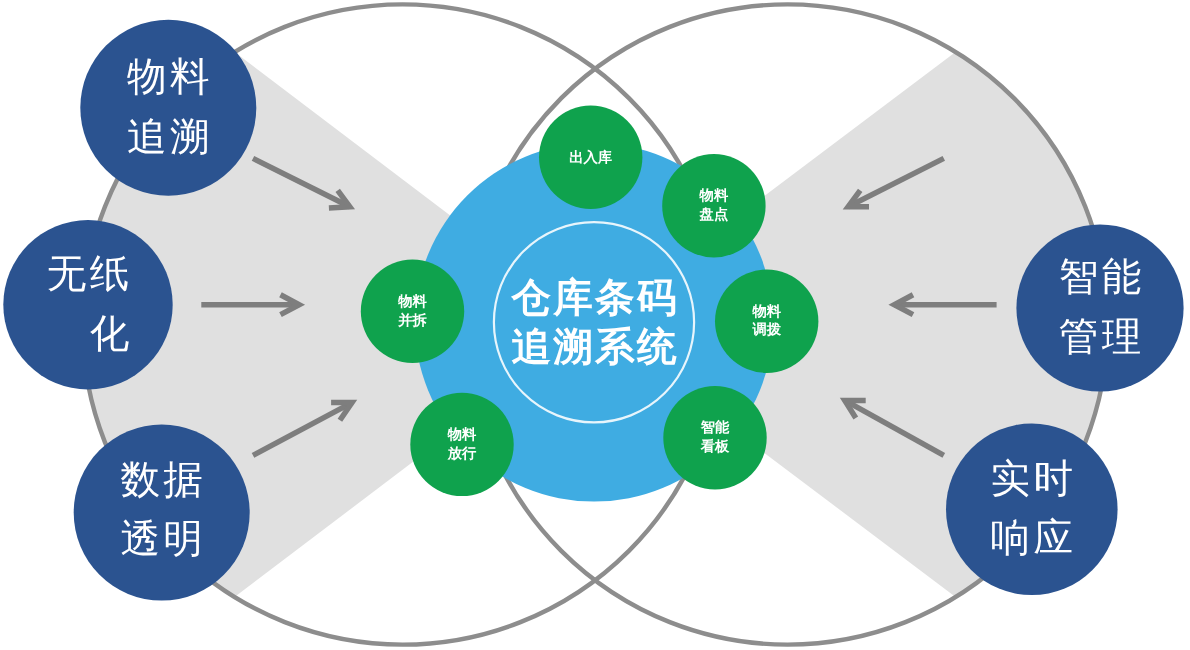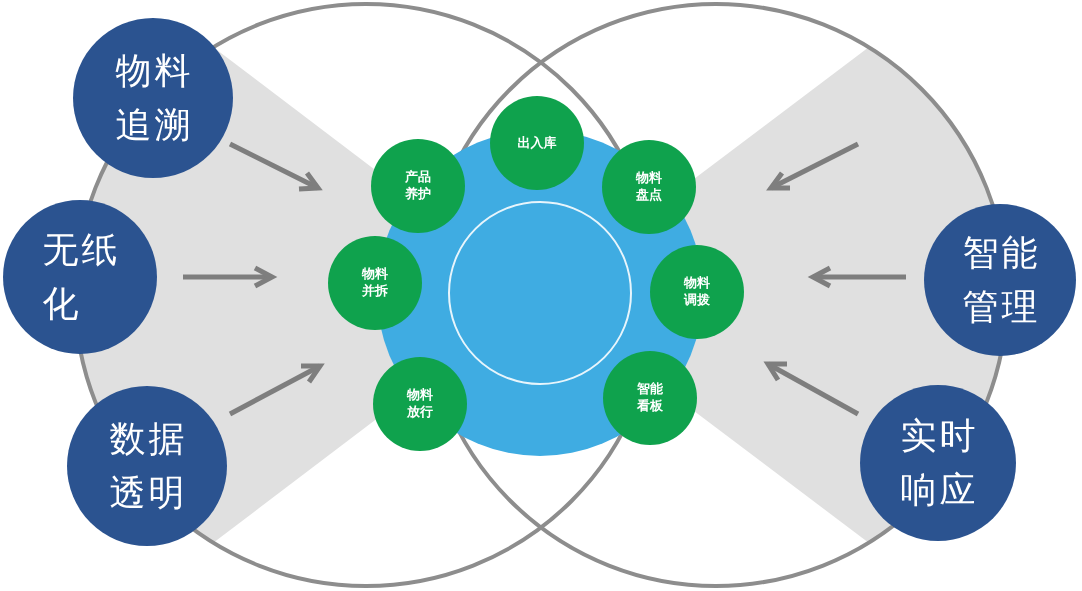--- a/index.html
+++ b/index.html
@@ -8,21 +8,21 @@
   }
   html,body{margin:0;padding:0;background:#fff;}
   .stage{
     position:relative; width:1082px; height:591px; background:var(--bg);
     overflow:hidden; font-family:"Liberation Sans", sans-serif;
   }
   .stage svg.base{position:absolute; left:0; top:0; z-index:0;}
   .node{
     position:absolute; border-radius:50%;
     display:flex; align-items:center; justify-content:center;
-    text-align:left; color:var(--label-text);
+    text-align:right; color:var(--label-text);
   }
   .node .label{white-space:pre-line; display:block;}
   .center-circle{
     left:377px; top:130px; width:326px; height:326px;
     background:var(--azure); z-index:2;
     font-weight:bold; font-size:36px; line-height:1.22; letter-spacing:2px;
   }
   .center-ring{
     position:absolute; left:71px; top:71px; width:180px; height:180px;
     border:2px solid rgba(255,255,255,.88); border-radius:50%;
@@ -43,21 +43,21 @@
   .m-maintain     {left:371px; top:139px;}
   .m-stocktake    {left:602px; top:140px;}
   .m-mergesplit   {left:328px; top:236px;}
   .m-transfer     {left:650px; top:245px;}
   .m-release      {left:373px; top:357px;}
   .m-dashboard    {left:603px; top:351px;}
   .m-alert        {left:493px; top:399px; width:96px; height:96px;}
   
   .f-trace        {left:73px;  top:18px;  width:160px; height:160px;}
   .f-paperless    {left:3px;   top:200px; width:154px; height:154px;}
-  .f-transparency {left:67px;  top:386px; width:160px; height:160px;}
+  .f-transparency {left:67px;  top:386px; width:160px; height:160px;font-family:Liberation Mono, monospace;}
   .f-coding       {left:853px; top:15px;  width:166px; height:166px;}
   .f-management   {left:924px; top:204px; width:152px; height:152px;}
   .f-response     {left:860px; top:385px; width:156px; height:156px;}
   .wedge{fill:var(--wedge);}
   .big-arc{fill:none; stroke:var(--arc); stroke-width:4;}
   .arrow{stroke:var(--arrow); stroke-width:5; fill:none;}
 </style>
 </head>
 <body>
 
@@ -93,28 +93,26 @@
       <path class="arrow" d="M 830 268 L 813 277 L 830 286"></path>
     </g>
     <g>
       <line class="arrow" x1="858" y1="414" x2="768" y2="364"></line>
       <path class="arrow" d="M 787 364 L 768 364 L 778 380"></path>
     </g>
   </svg>
 
   <div class="node center-circle">
     <div class="center-ring"></div>
+    <span class="label">仓库条码
+追溯系统</span>
   </div>
 
   <div class="node module m-inout">
     <span class="label">出入库</span>
-  </div>
-  <div class="node module m-maintain">
-    <span class="label">产品
-养护</span>
   </div>
   <div class="node module m-stocktake">
     <span class="label">物料
 盘点</span>
   </div>
   <div class="node module m-mergesplit">
     <span class="label">物料
 并拆</span>
   </div>
   <div class="node module m-transfer">

